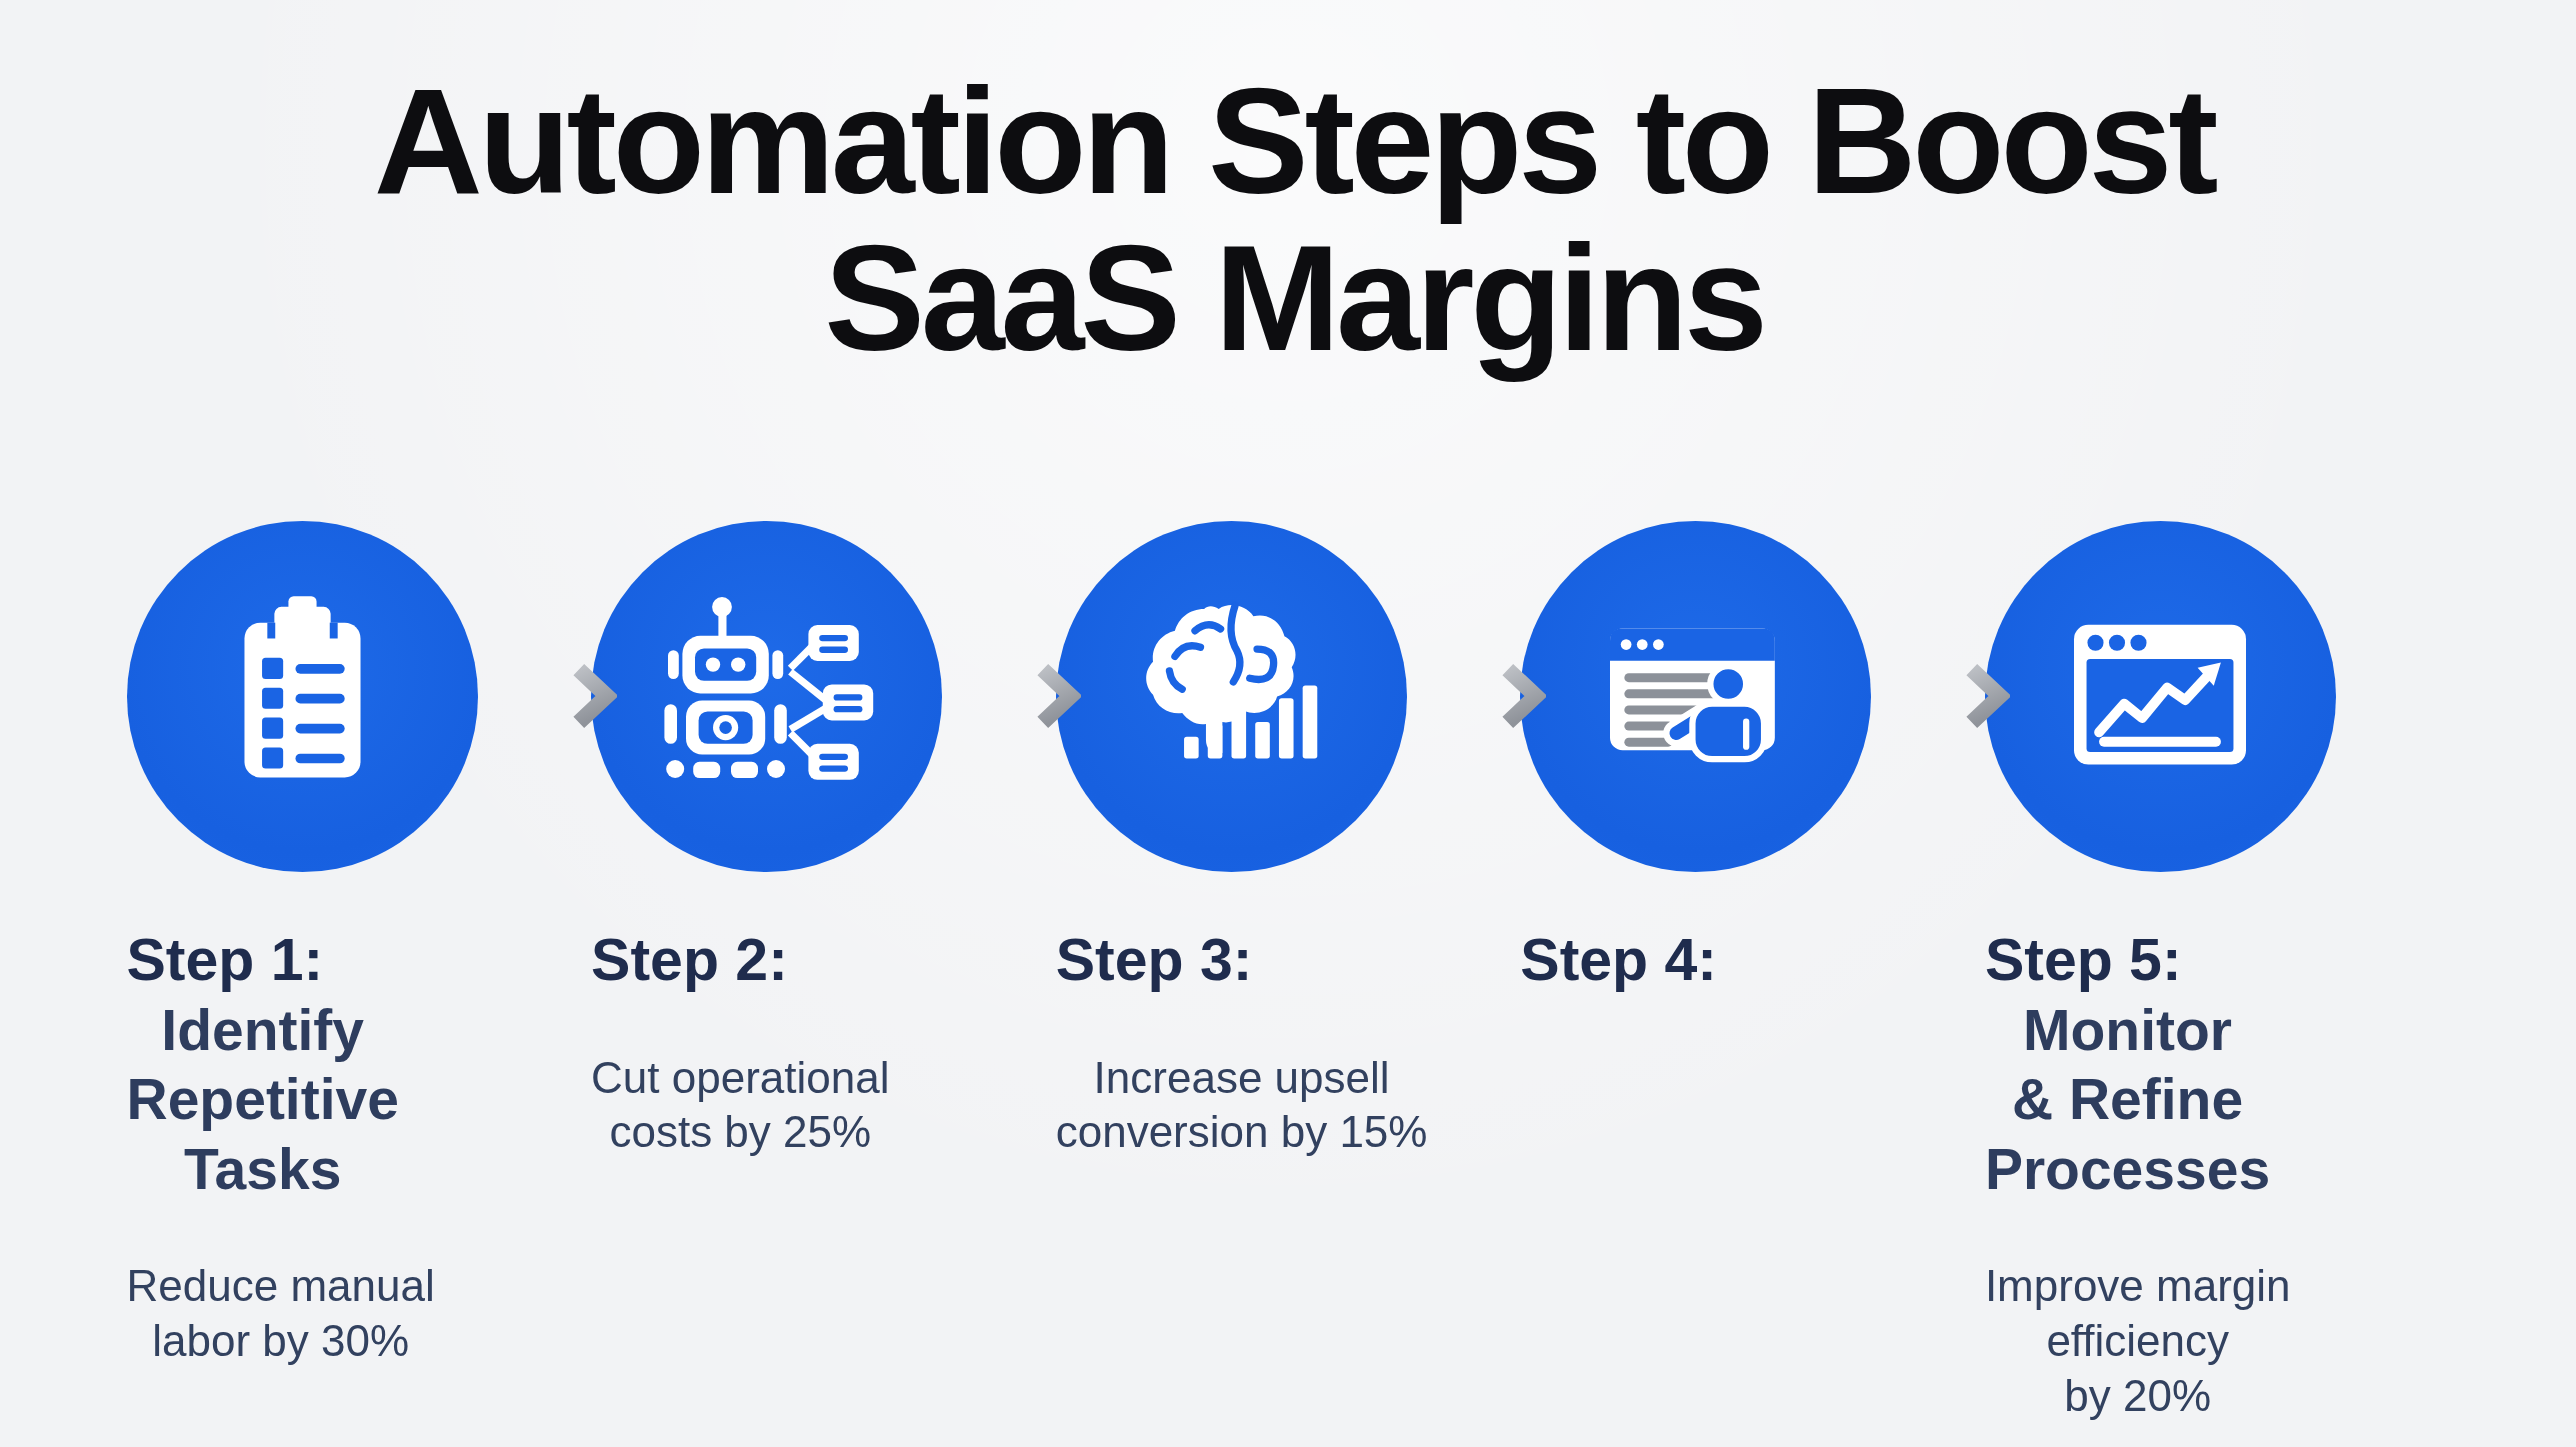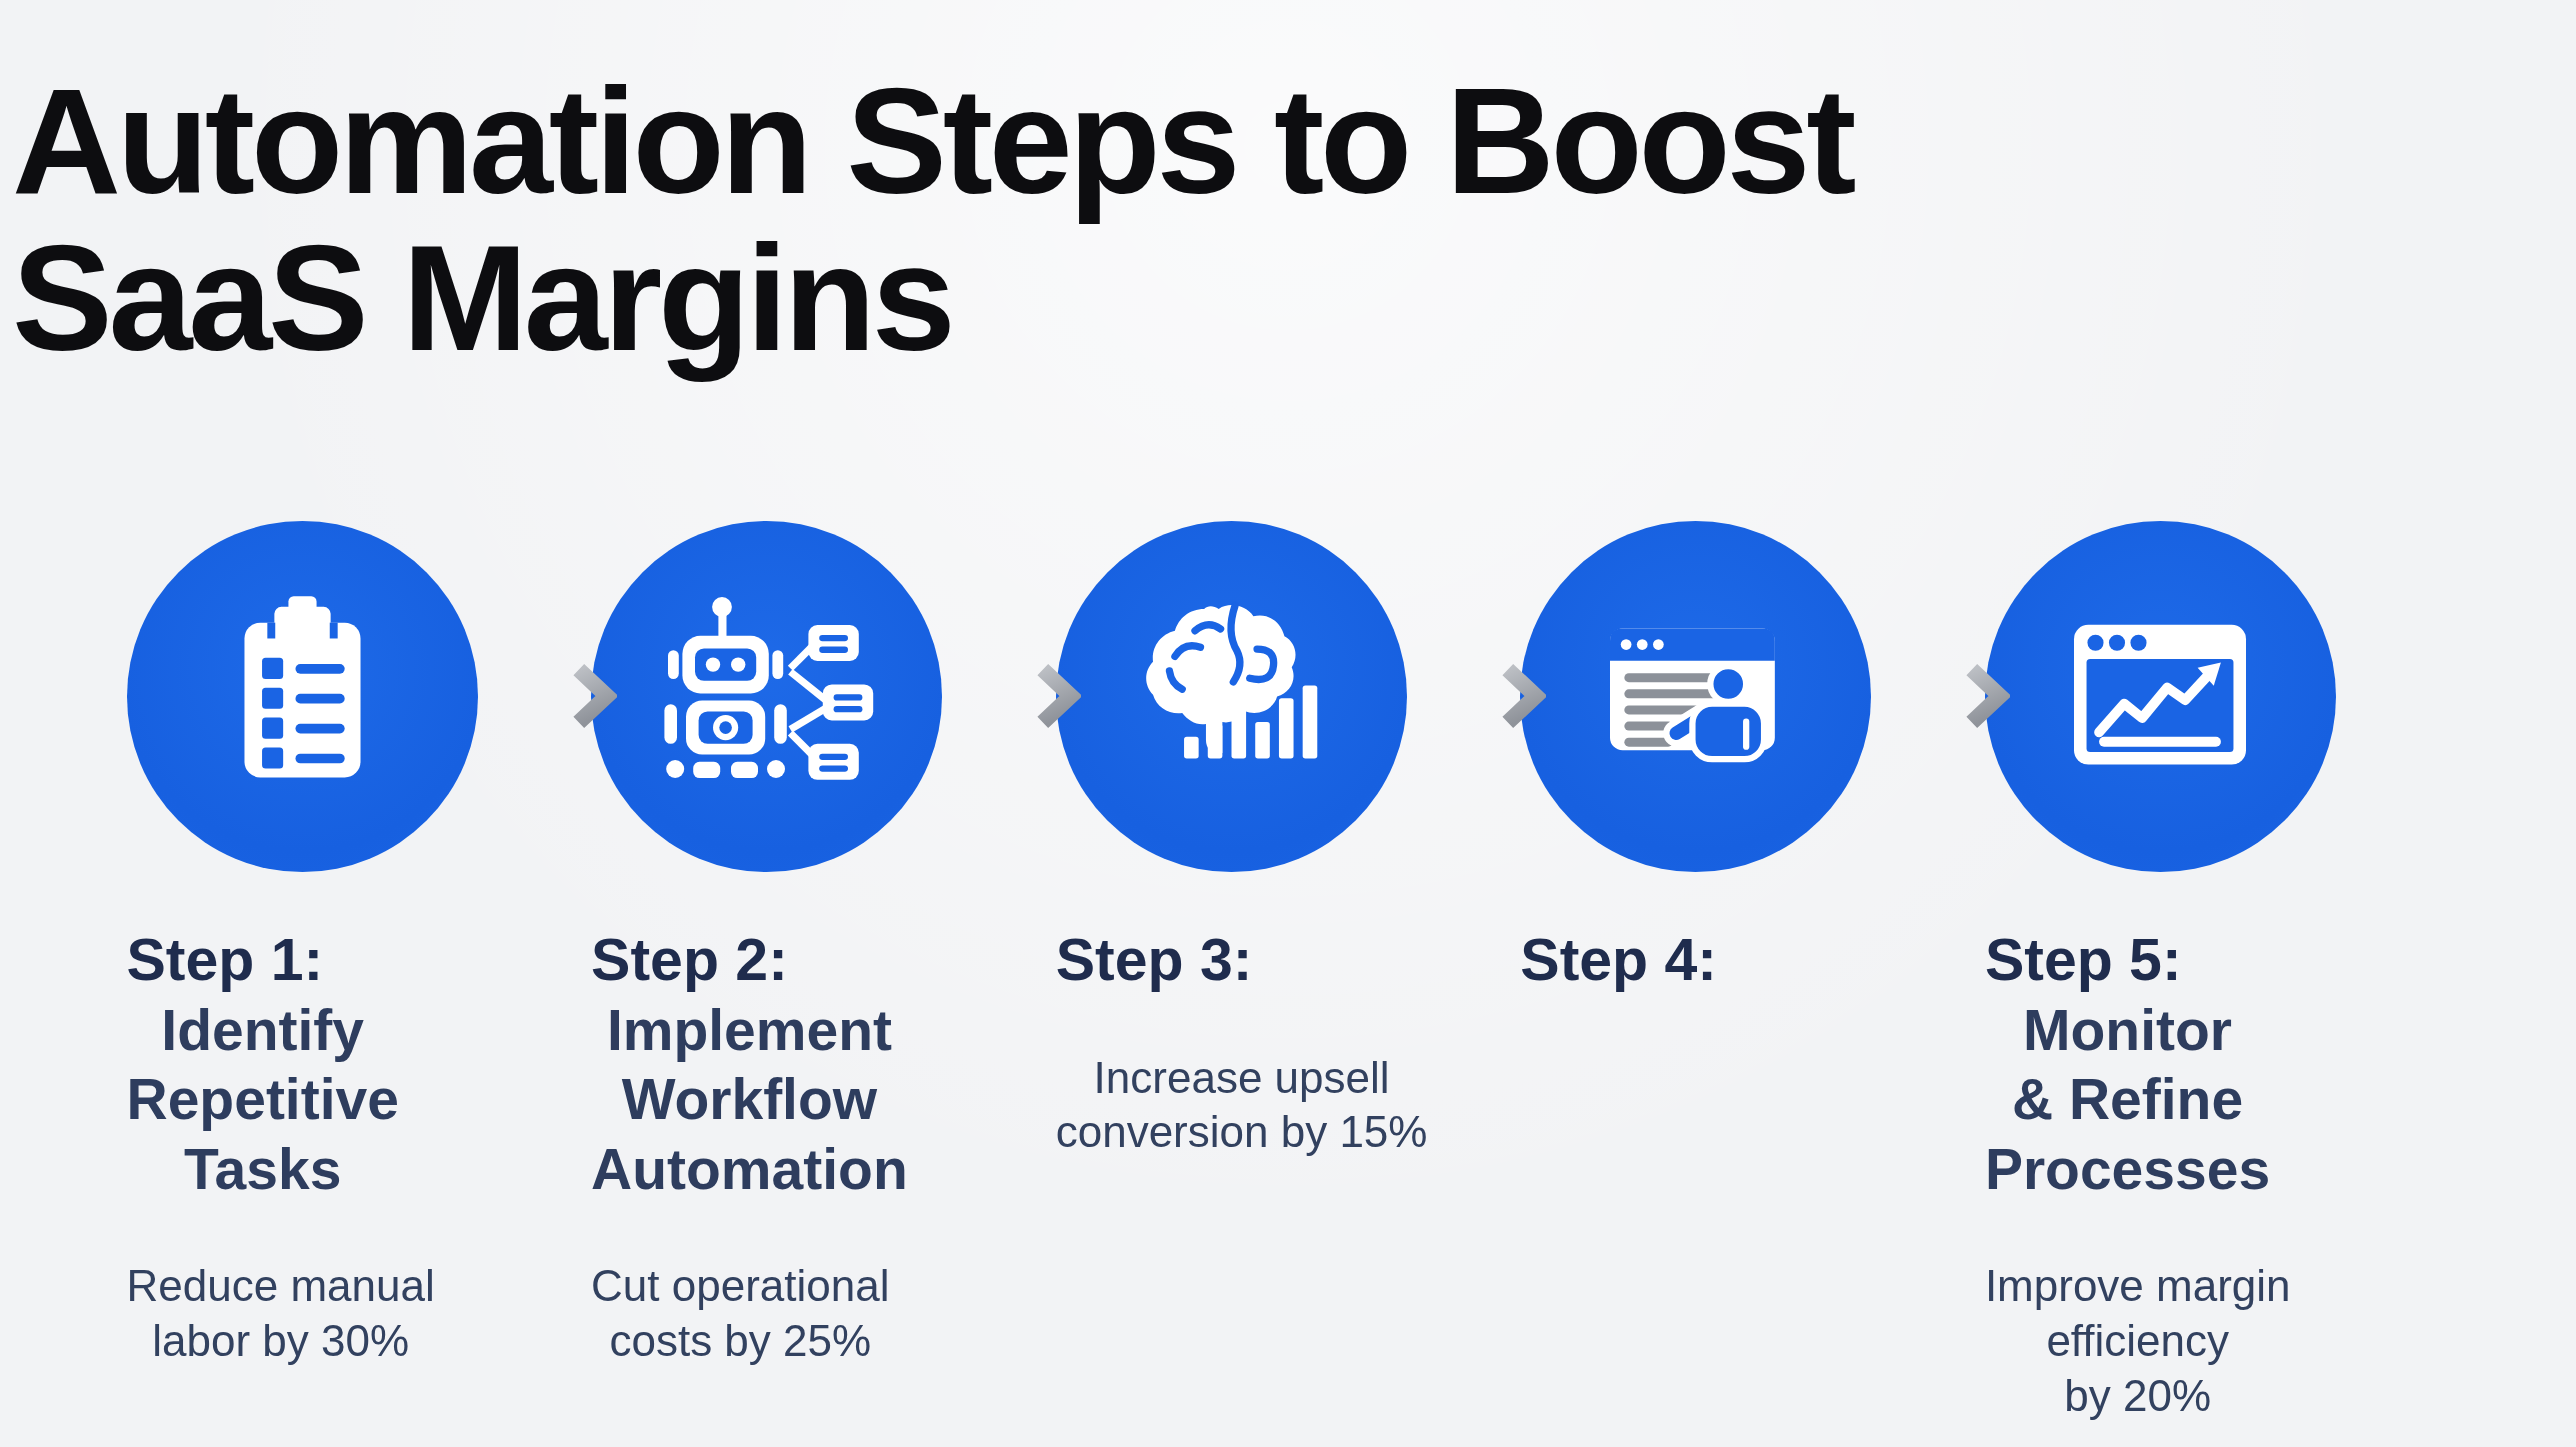--- a/index.html
+++ b/index.html
@@ -18,21 +18,21 @@
   html,body{width:2576px;height:1448px;overflow:hidden;}
   body{
     background:
       radial-gradient(ellipse at 50% 10%, rgba(255,255,255,.65), rgba(255,255,255,0) 60%),
       var(--background);
     font-family:"Liberation Sans", sans-serif;
     position:relative;
   }
   .page-title{
     margin-top:62px;
-    text-align:left;
+    text-align:center;
     font-size:151px;
     line-height:1.04;
     font-weight:700;
     letter-spacing:-0.028em;
     color:var(--title-black);
     white-space:pre-line;
     padding-left:12px;
   }
   .steps-row{
     position:relative;
@@ -159,23 +159,20 @@
         <rect x="94" y="32" width="16" height="3.5" rx="1.75" fill="var(--icon-blue)"></rect>
         <rect x="96" y="53" width="28" height="20" rx="5" fill="#ffffff"></rect>
         <rect x="102" y="58.5" width="16" height="3.5" rx="1.75" fill="var(--icon-blue)"></rect>
         <rect x="102" y="65" width="16" height="3.5" rx="1.75" fill="var(--icon-blue)"></rect>
         <rect x="88" y="86" width="28" height="20" rx="5" fill="#ffffff"></rect>
         <rect x="94" y="91.5" width="16" height="3.5" rx="1.75" fill="var(--icon-blue)"></rect>
         <rect x="94" y="98" width="16" height="3.5" rx="1.75" fill="var(--icon-blue)"></rect>
       </svg>
     </div>
     <div class="step-label">Step 2:</div>
-    <div class="step-title">Implement
-Workflow
-Automation</div>
     <div class="step-desc">Cut operational
 costs by 25%</div>
   </div>
 
   <div class="step-col">
     <div class="step-circle">
       <svg width="219" height="219" viewBox="0 0 120 120">
         <path fill="#ffffff" d="M45,12 C37,12 31,17 29,24 C21,26 16,33 17,41 C12,46 12,54 17,59 C19,66 26,70 33,69 C36,73 41,76 46,75 L46,84 C46,89 50,92 55,91 L55,74 C60,75 65,72 67,68 C75,71 83,67 85,60 C92,58 96,51 93,44 C97,38 95,30 89,27 C87,19 80,14 72,16 C68,10 59,8 53,12 C50,10 47,10 45,12 Z"></path>
         <path d="M40,24 q7,-6 14,-1" stroke="var(--icon-blue)" stroke-width="4" stroke-linecap="round" fill="none"></path>
         <path d="M29,38 q5,-8 14,-5" stroke="var(--icon-blue)" stroke-width="4" stroke-linecap="round" fill="none"></path>

